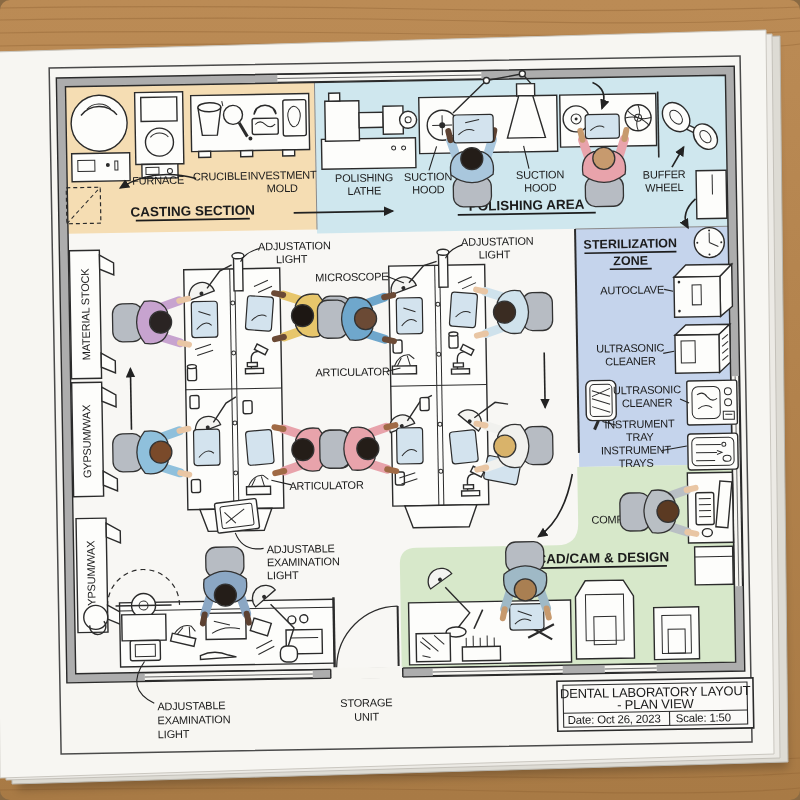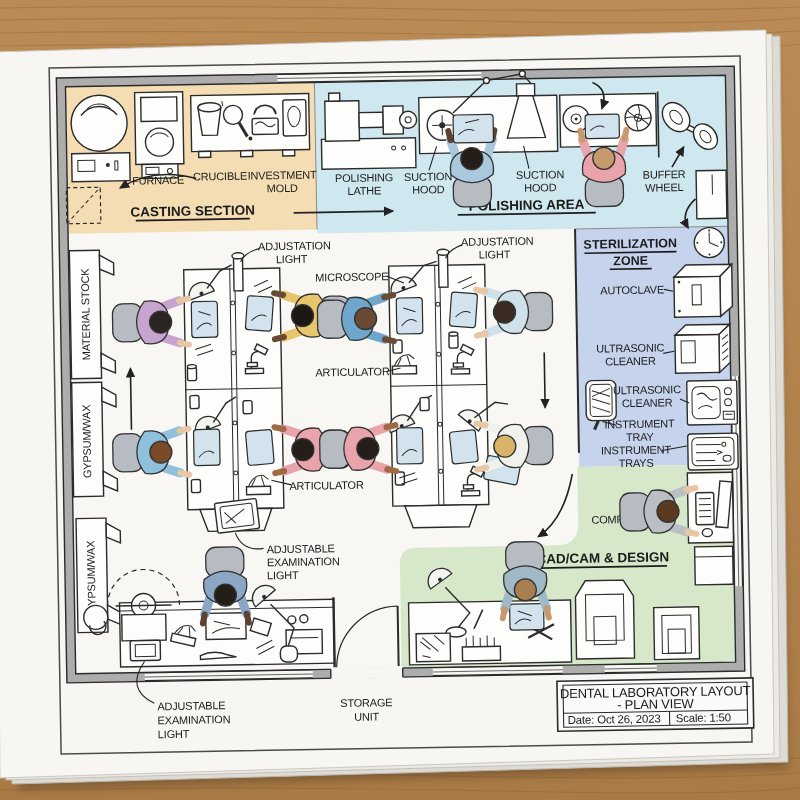--- a/index.html
+++ b/index.html
@@ -1,16 +1,16 @@
 <!DOCTYPE html>
 <html><head>
 <meta charset="utf-8">
 <style>
   html,body{margin:0;padding:0;background:#8a6a43;}
-  .scene{position:relative;width:800px;height:800px;overflow:hidden;}
+  .scene{position:relative;width:800px;height:800px;overflow:hidden;border-radius:10px;}
   svg{display:block;}
   text{font-family:"Liberation Sans", sans-serif;fill:#1c1c1c;letter-spacing:-0.2px;}
   .lbl{font-size:11px;}
   .ztitle{font-size:13.5px;font-weight:bold;letter-spacing:0;}
   .vlbl{font-size:11px;}
   .tb-title{font-size:13px;}
   .tb-cell{font-size:11.5px;}
   .sk{stroke:#2b2b2b;stroke-width:1.4;fill:#fdfdfb;}
   .sk-n{stroke:#2b2b2b;stroke-width:1.4;fill:none;}
   .sk-t{stroke:#2b2b2b;stroke-width:1;fill:none;}

